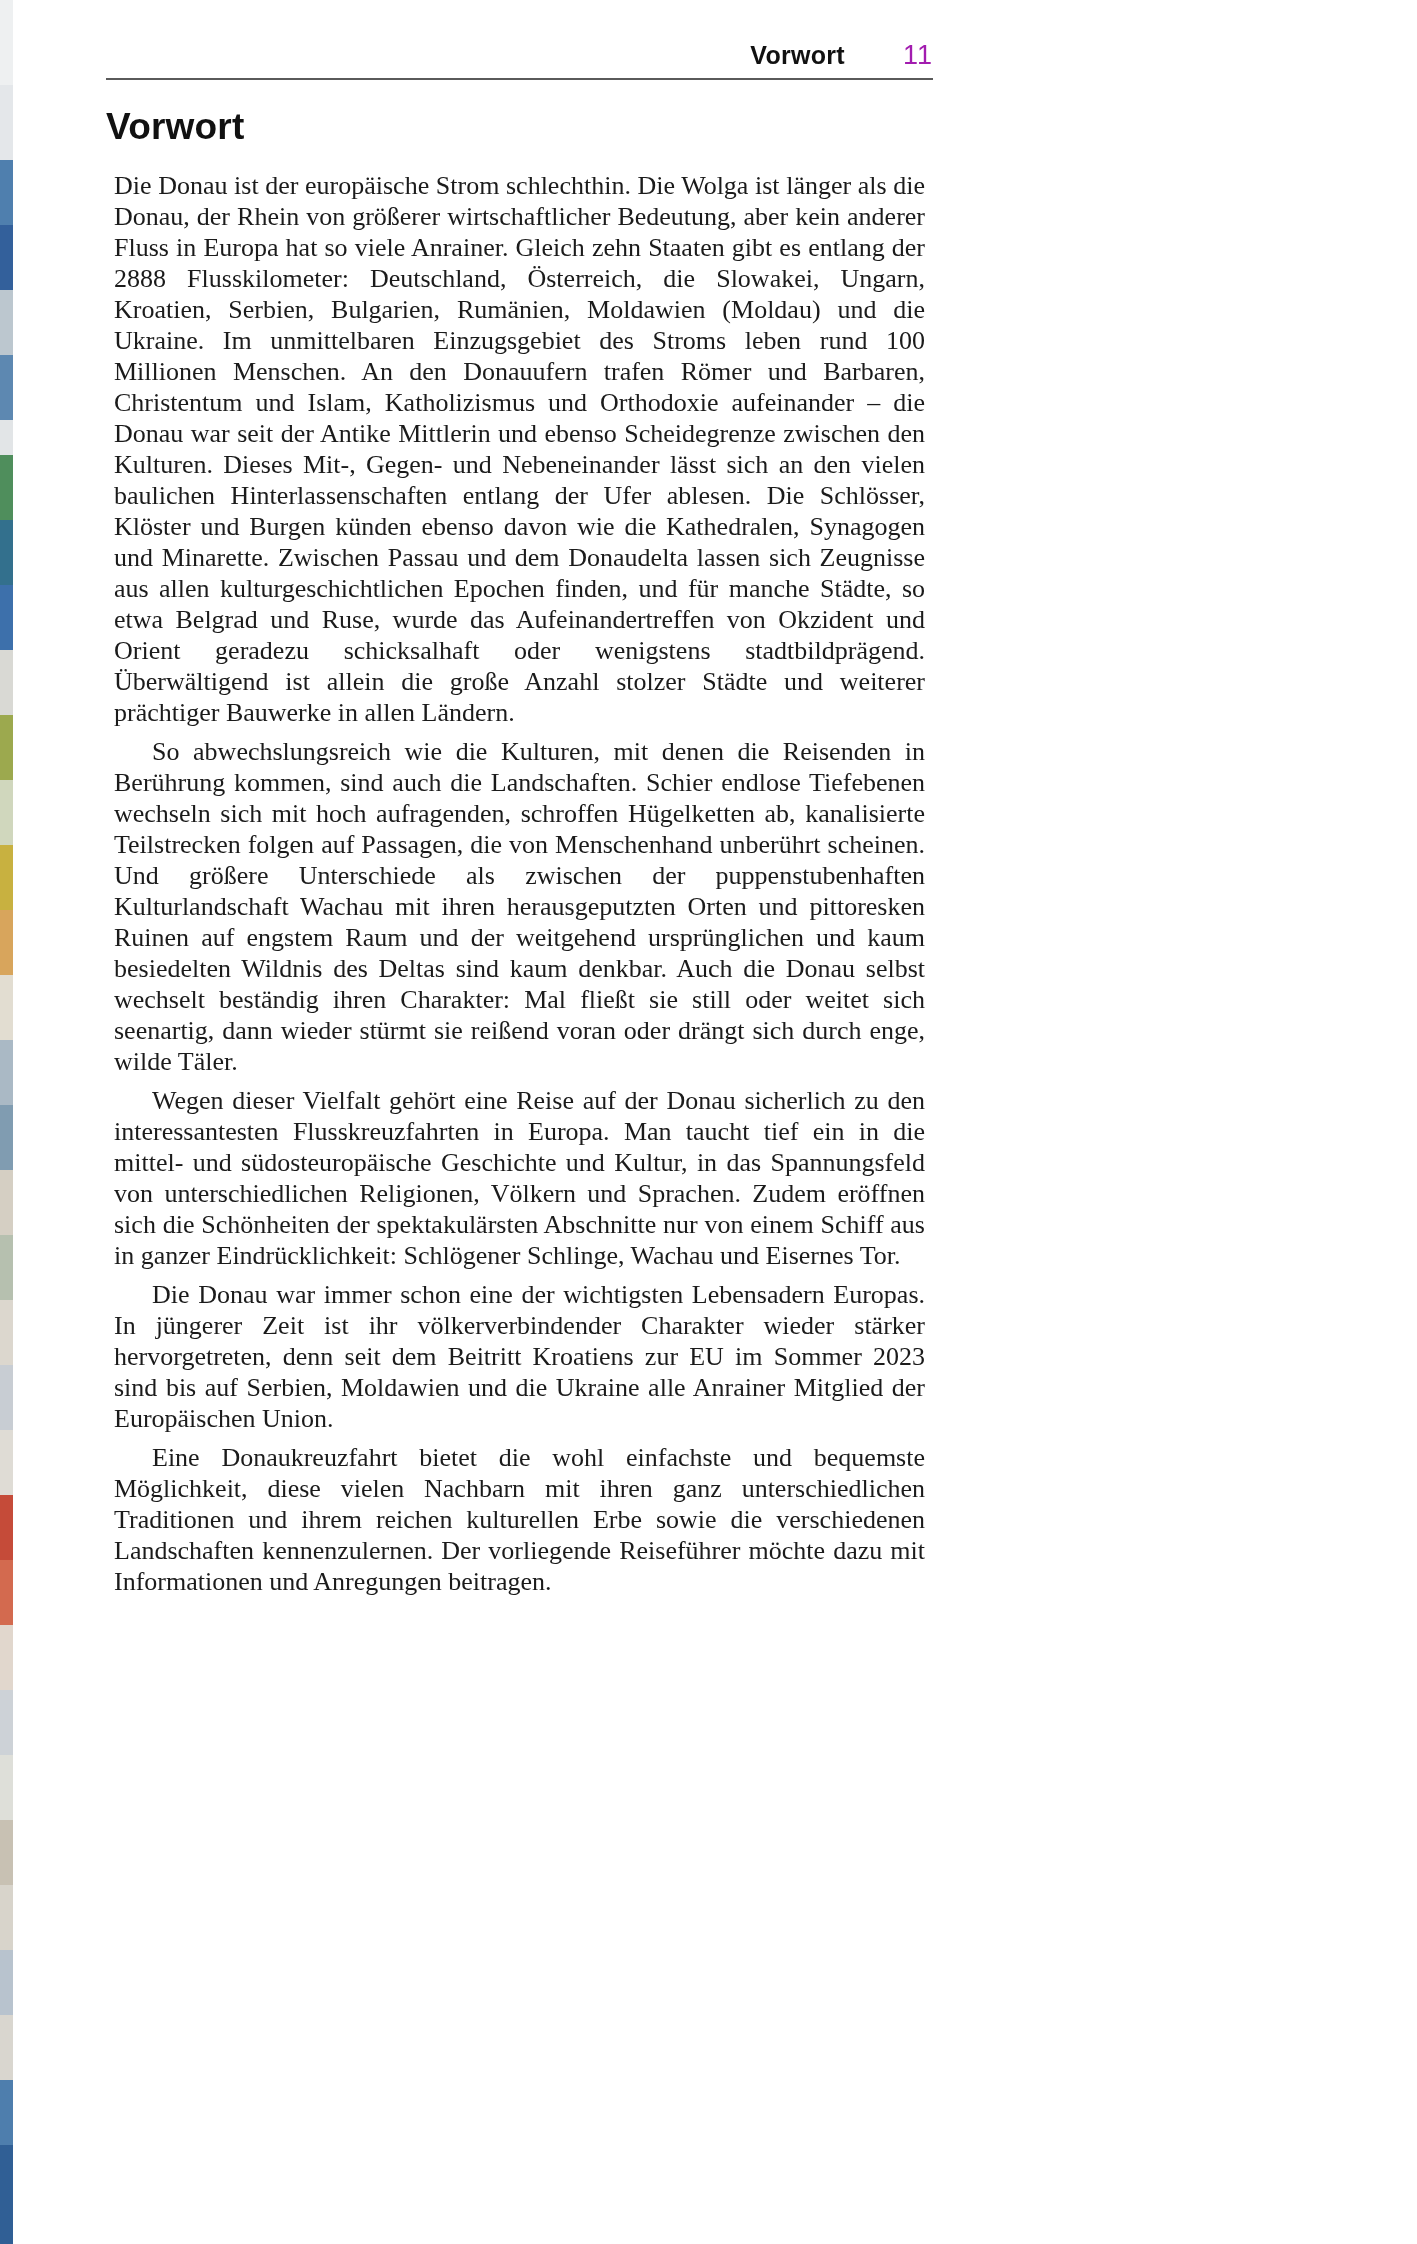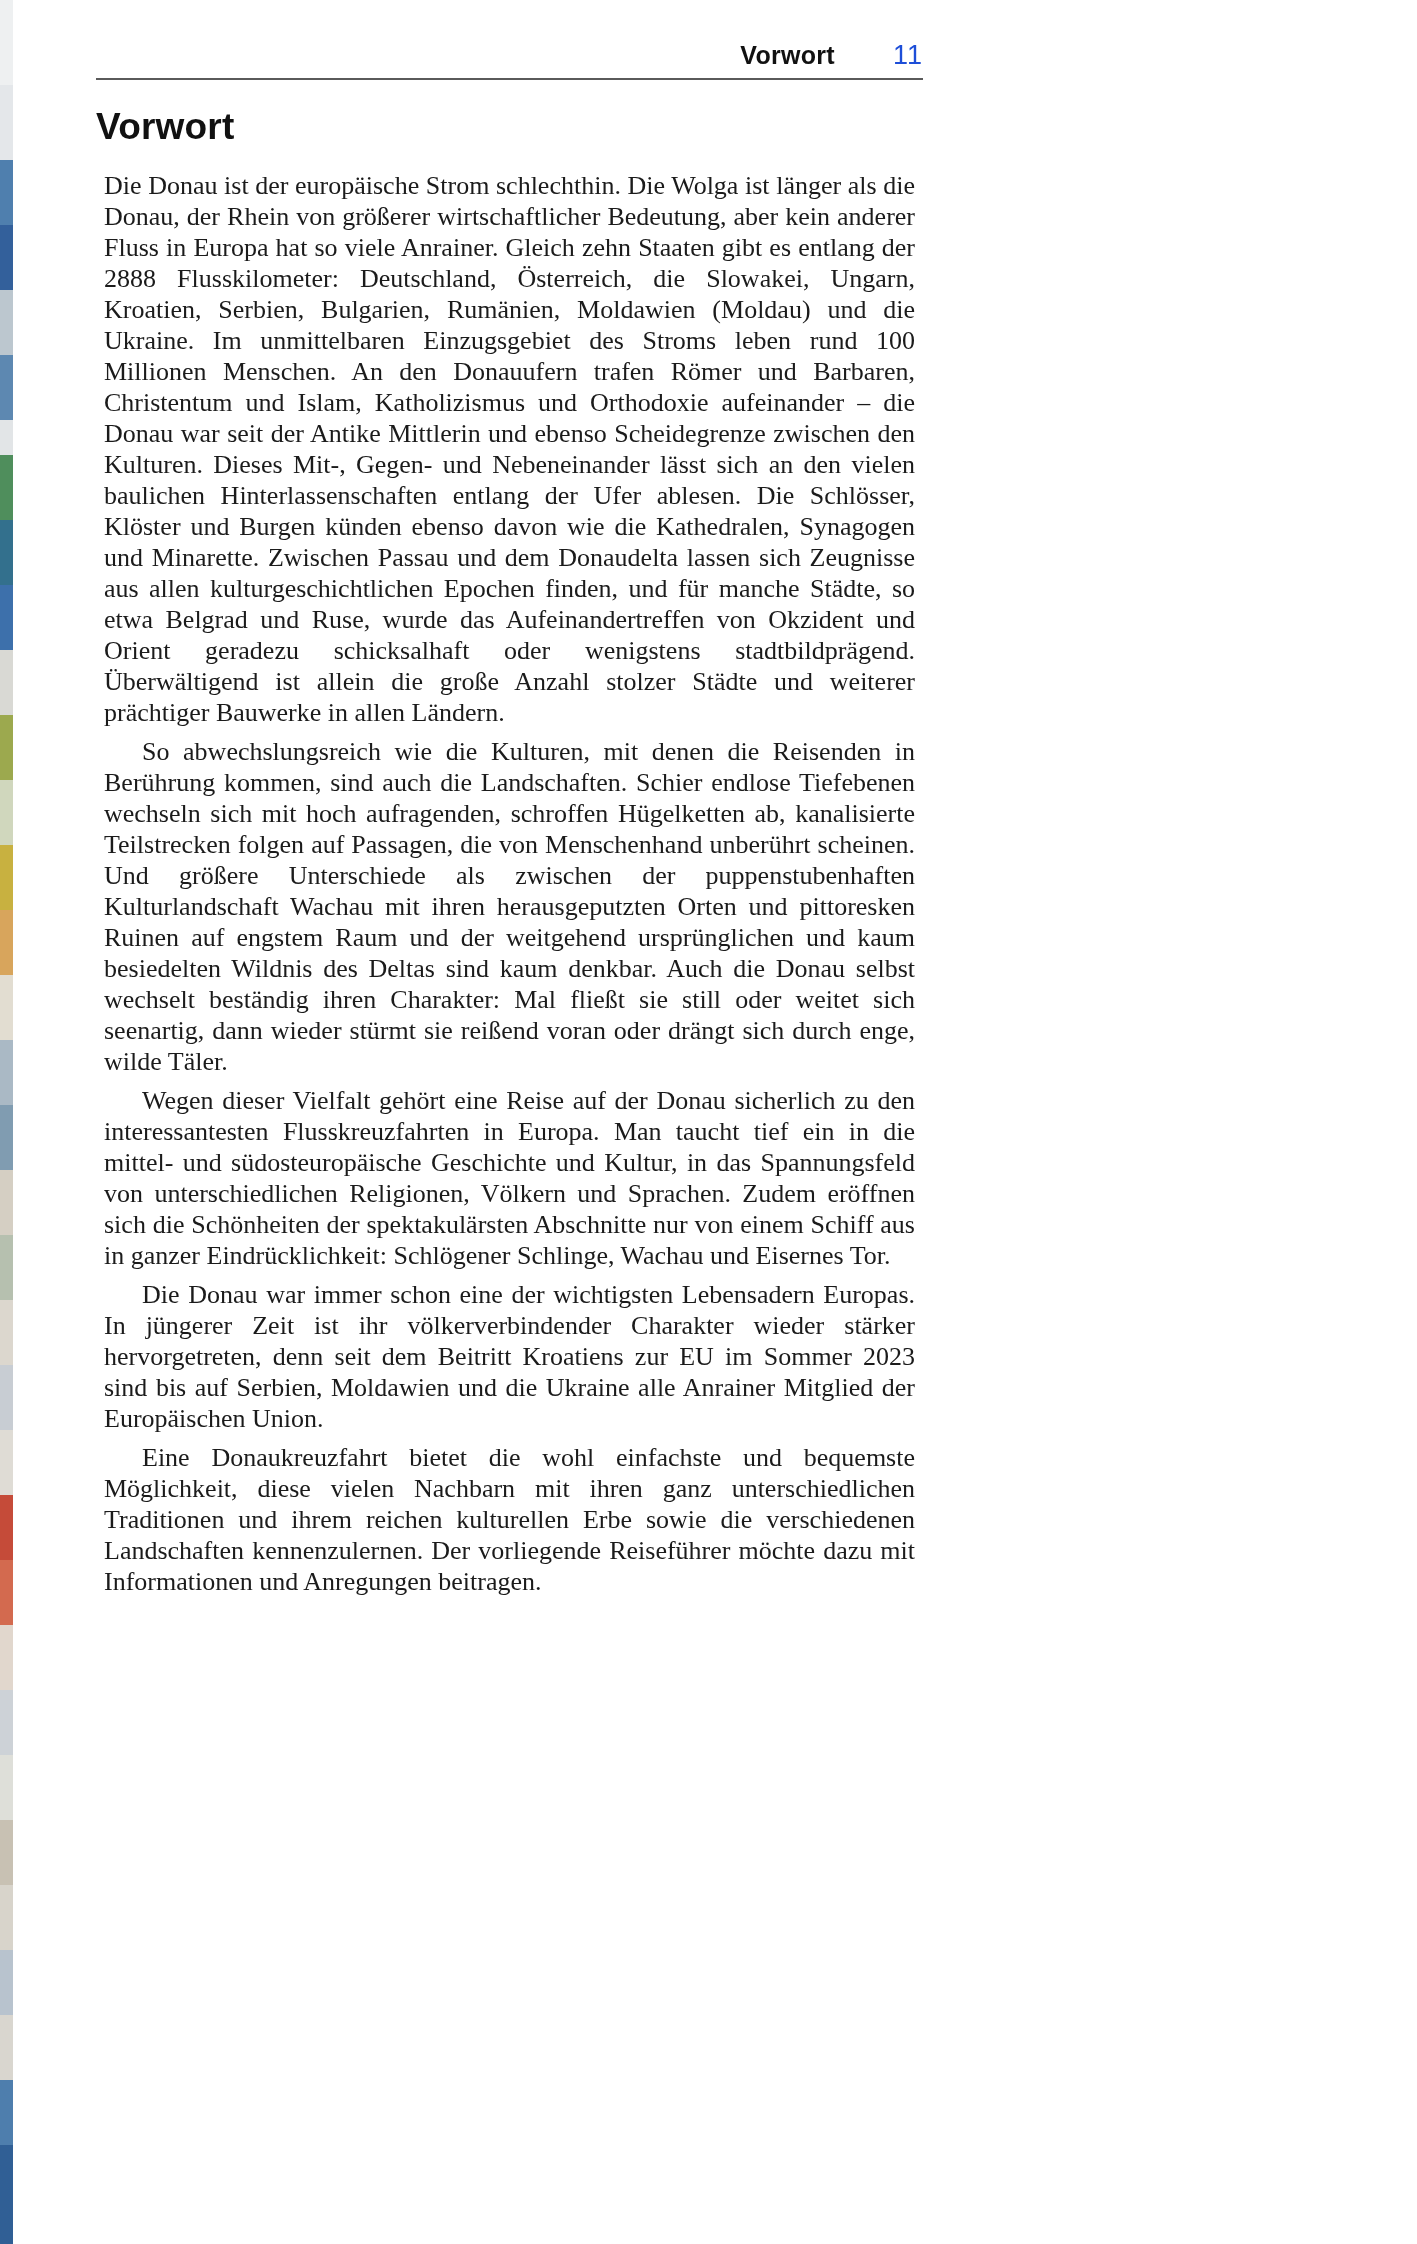--- a/index.html
+++ b/index.html
@@ -23,21 +23,21 @@
     top: 0;
     width: 13px;
     height: 2244px;
     display: flex;
     flex-direction: column;
   }
   .edge-seg { width: 100%; }
 
   .content {
     position: absolute;
-    left: 96px;
+    left: 106px;
     top: 40px;
     width: 827px;
   }
   .running-head {
     display: flex;
     justify-content: flex-end;
     align-items: baseline;
     gap: 58px;
     padding-bottom: 7px;
     border-bottom: 2px solid #5a5a5a;
@@ -46,21 +46,21 @@
   .running-head .section {
     font-size: 25px;
     font-weight: 700;
     letter-spacing: 0.3px;
     color: #111111;
   }
   .running-head .folio {
     font-size: 27px;
     font-weight: 500;
     font-family: "Liberation Sans", sans-serif;
-    color: #1d4ed8;
+    color: #a21caf;
     letter-spacing: 1px;
   }
   h1.page-title {
     margin: 26px 0 0 0;
     font-family: "Liberation Sans", sans-serif;
     font-size: 37px;
     font-weight: 700;
     color: #111111;
     letter-spacing: 0.2px;
   }

